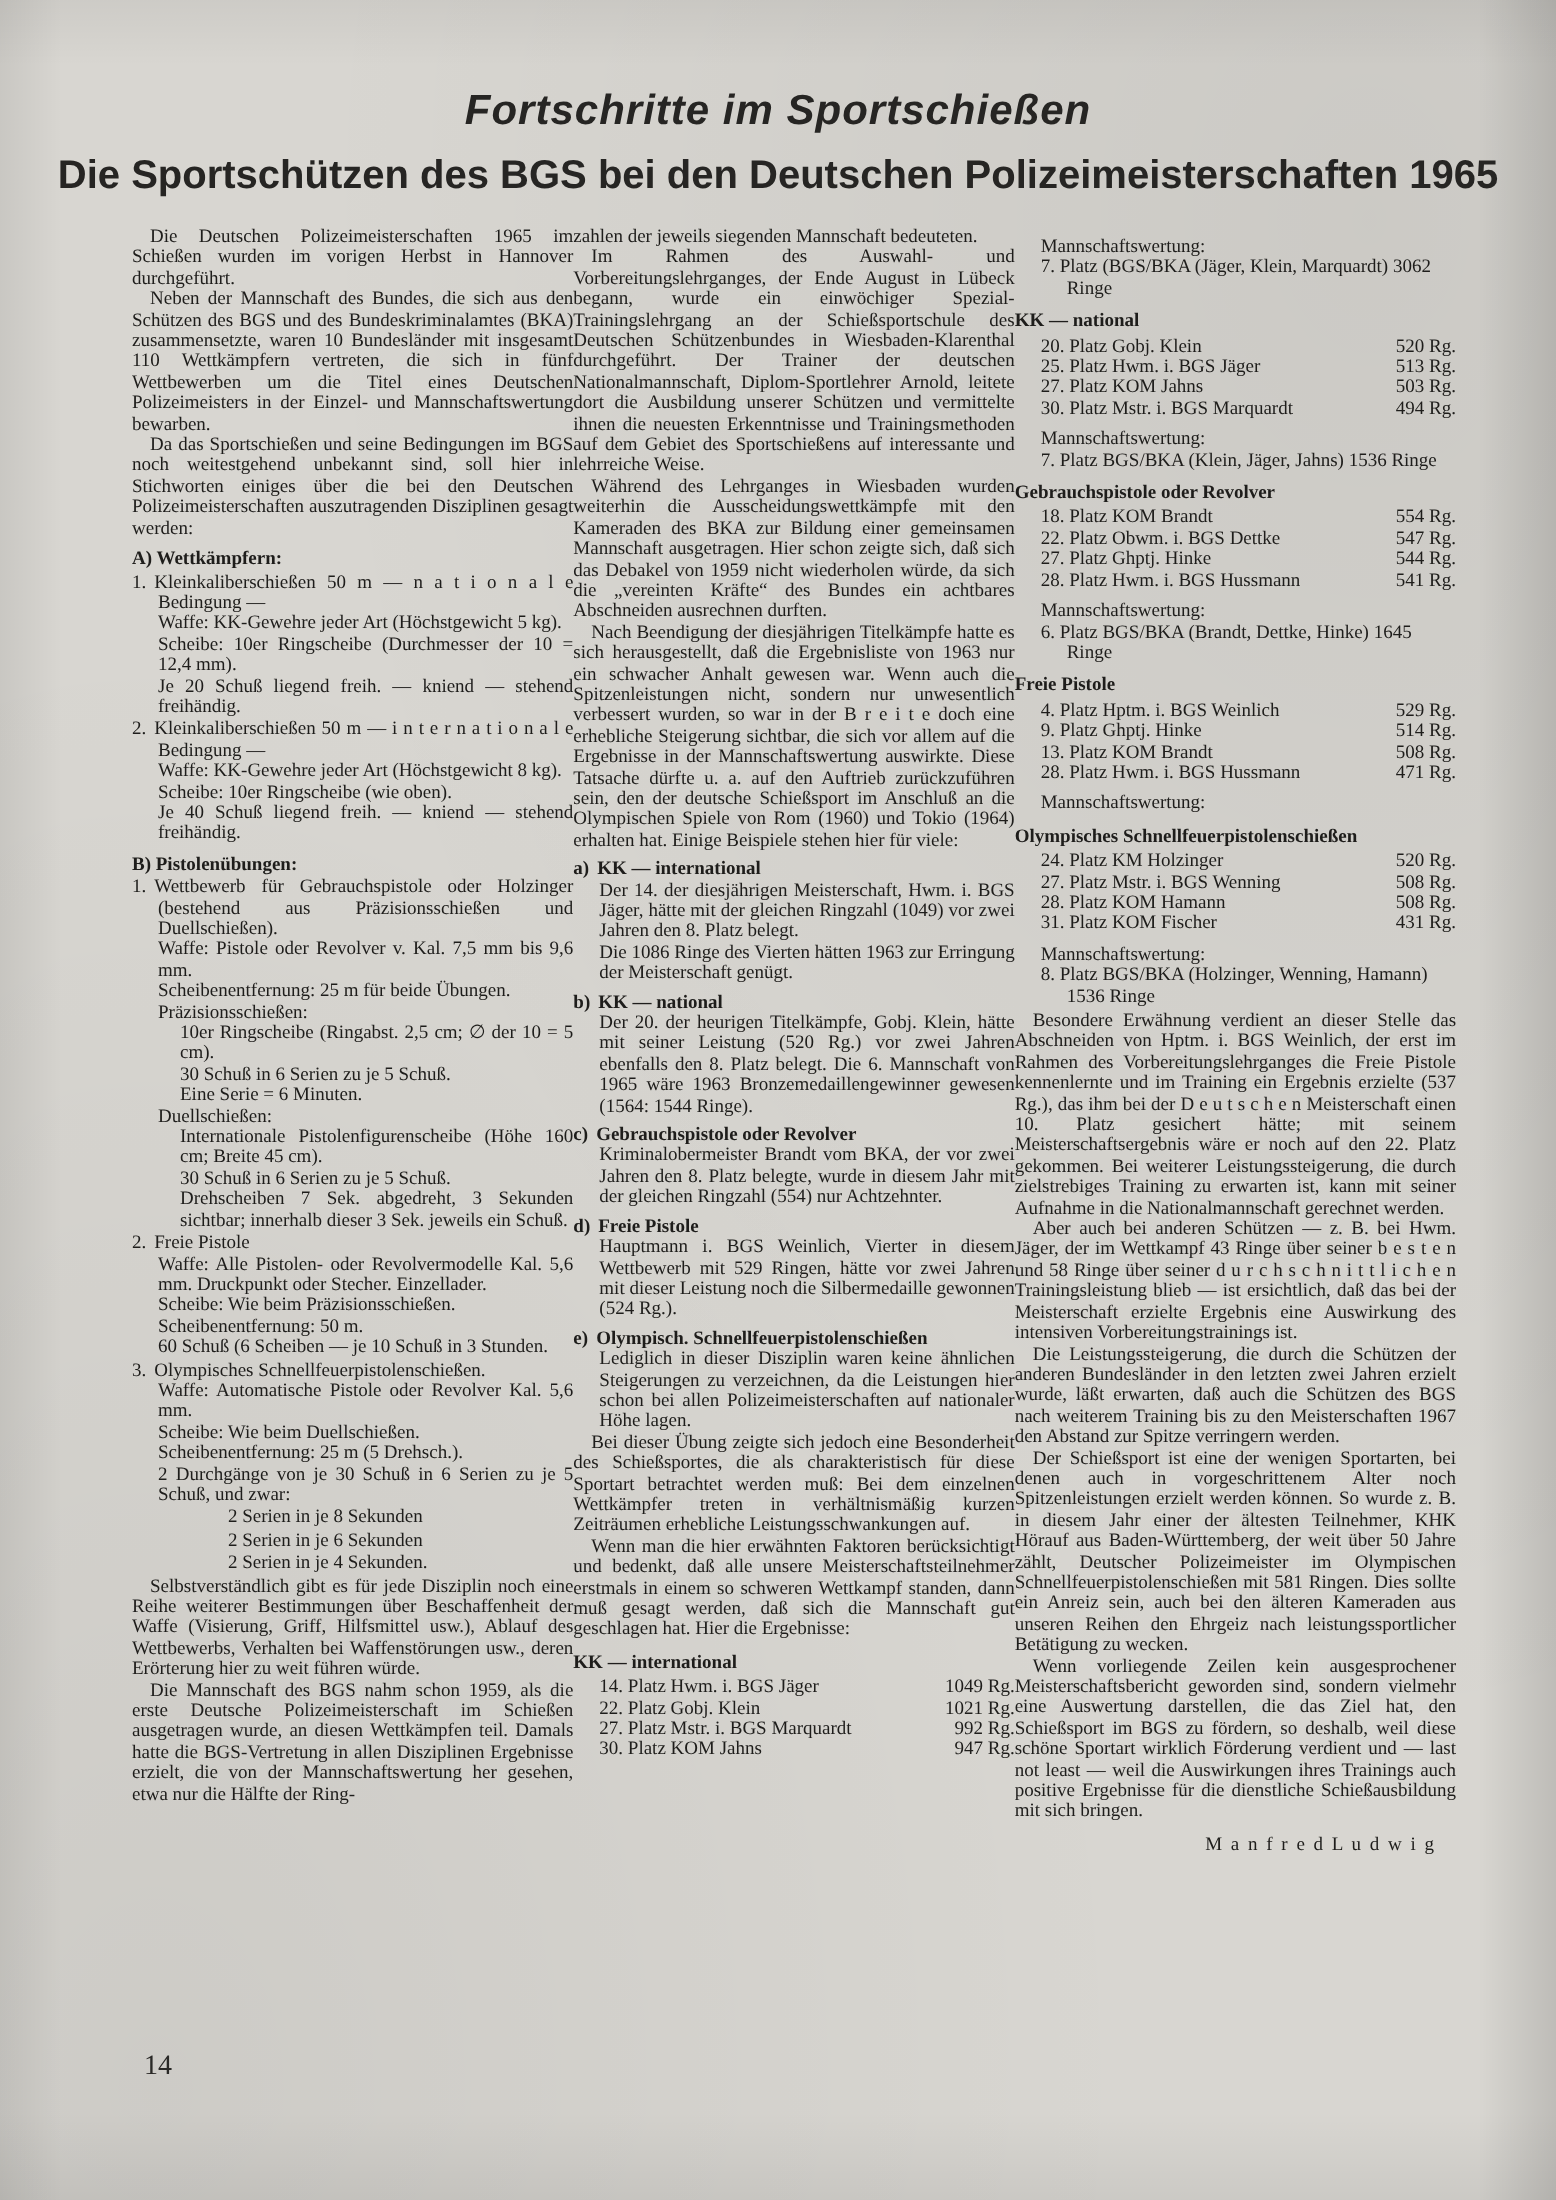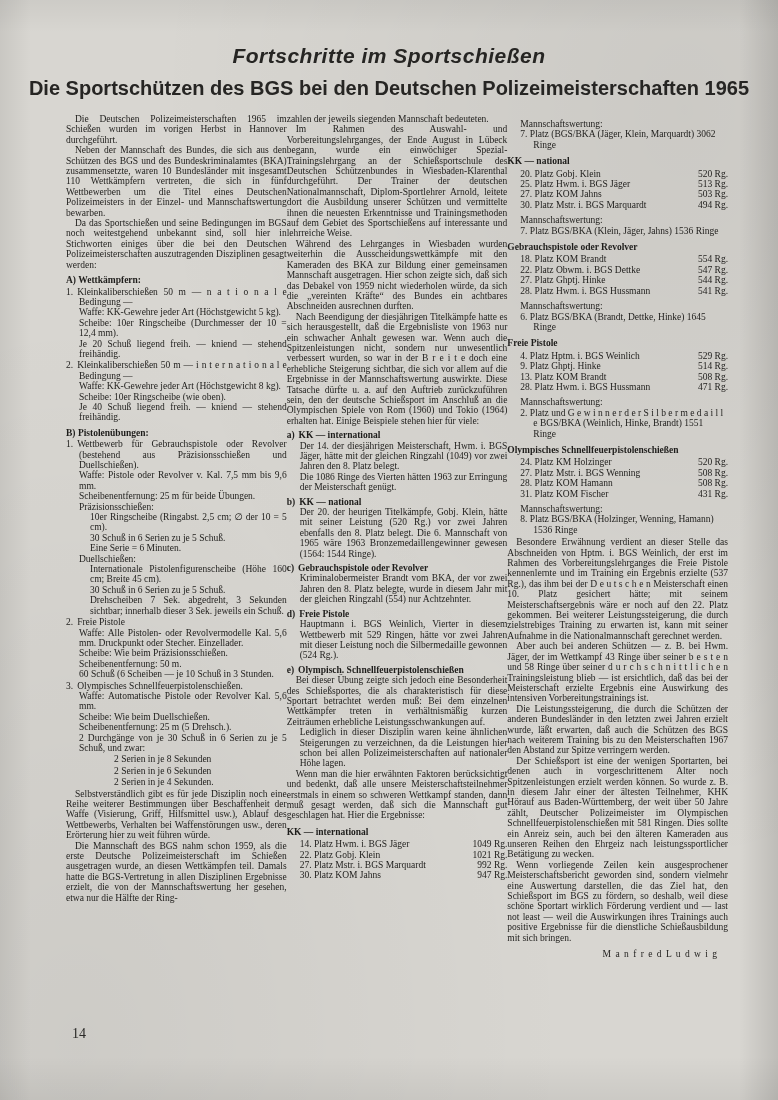--- a/index.html
+++ b/index.html
@@ -72,21 +72,21 @@
         <div class="blk h">A) Wettkämpfern:</div>
         <div class="blk li"><span class="li-label">1.</span><span class="li-text">Kleinkaliberschießen 50 m — n a t i o n a l e  Bedingung —</span></div>
         <div class="blk sub">Waffe: KK-Gewehre jeder Art (Höchstgewicht 5 kg).</div>
         <div class="blk sub">Scheibe: 10er Ringscheibe (Durchmesser der 10 = 12,4 mm).</div>
         <div class="blk sub">Je 20 Schuß liegend freih. — kniend — stehend freihändig.</div>
         <div class="blk li"><span class="li-label">2.</span><span class="li-text">Kleinkaliberschießen 50 m — i n t e r n a t i o n a l e  Bedingung —</span></div>
         <div class="blk sub">Waffe: KK-Gewehre jeder Art (Höchstgewicht 8 kg).</div>
         <div class="blk sub">Scheibe: 10er Ringscheibe (wie oben).</div>
         <div class="blk sub">Je 40 Schuß liegend freih. — kniend — stehend freihändig.</div>
         <div class="blk h">B) Pistolenübungen:</div>
-        <div class="blk li"><span class="li-label">1.</span><span class="li-text">Wettbewerb für Gebrauchspistole oder Revolver (bestehend aus Präzisionsschießen und Duellschießen).</span></div>
+        <div class="blk li"><span class="li-label">1.</span><span class="li-text">Wettbewerb für Gebrauchspistole oder Holzinger (bestehend aus Präzisionsschießen und Duellschießen).</span></div>
         <div class="blk sub">Waffe: Pistole oder Revolver v. Kal. 7,5 mm bis 9,6 mm.</div>
         <div class="blk sub">Scheibenentfernung: 25 m für beide Übungen.</div>
         <div class="blk sub">Präzisionsschießen:</div>
         <div class="blk sub2">10er Ringscheibe (Ringabst. 2,5 cm; ∅ der 10 = 5 cm).</div>
         <div class="blk sub2">30 Schuß in 6 Serien zu je 5 Schuß.</div>
         <div class="blk sub2">Eine Serie = 6 Minuten.</div>
         <div class="blk sub">Duellschießen:</div>
         <div class="blk sub2">Internationale Pistolenfigurenscheibe (Höhe 160 cm; Breite 45 cm).</div>
         <div class="blk sub2">30 Schuß in 6 Serien zu je 5 Schuß.</div>
         <div class="blk sub2">Drehscheiben 7 Sek. abgedreht, 3 Sekunden sichtbar; innerhalb dieser 3 Sek. jeweils ein Schuß.</div>
@@ -114,22 +114,22 @@
         <div class="blk ih"><span class="li-label">a)</span><span class="li-text">KK — international</span></div>
         <div class="blk sub">Der 14. der diesjährigen Meisterschaft, Hwm. i. BGS Jäger, hätte mit der gleichen Ringzahl (1049) vor zwei Jahren den 8. Platz belegt.</div>
         <div class="blk sub">Die 1086 Ringe des Vierten hätten 1963 zur Erringung der Meisterschaft genügt.</div>
         <div class="blk ih"><span class="li-label">b)</span><span class="li-text">KK — national</span></div>
         <div class="blk sub">Der 20. der heurigen Titelkämpfe, Gobj. Klein, hätte mit seiner Leistung (520 Rg.) vor zwei Jahren ebenfalls den 8. Platz belegt. Die 6. Mannschaft von 1965 wäre 1963 Bronzemedaillengewinner gewesen (1564: 1544 Ringe).</div>
         <div class="blk ih"><span class="li-label">c)</span><span class="li-text">Gebrauchspistole oder Revolver</span></div>
         <div class="blk sub">Kriminalobermeister Brandt vom BKA, der vor zwei Jahren den 8. Platz belegte, wurde in diesem Jahr mit der gleichen Ringzahl (554) nur Achtzehnter.</div>
         <div class="blk ih"><span class="li-label">d)</span><span class="li-text">Freie Pistole</span></div>
         <div class="blk sub">Hauptmann i. BGS Weinlich, Vierter in diesem Wettbewerb mit 529 Ringen, hätte vor zwei Jahren mit dieser Leistung noch die Silbermedaille gewonnen (524 Rg.).</div>
         <div class="blk ih"><span class="li-label">e)</span><span class="li-text">Olympisch. Schnellfeuerpistolenschießen</span></div>
+        <div class="blk sub">Lediglich in dieser Disziplin waren keine ähnlichen Steigerungen zu verzeichnen, da die Leistungen hier schon bei allen Polizeimeisterschaften auf nationaler Höhe lagen.</div>
         <div class="blk p">Bei dieser Übung zeigte sich jedoch eine Besonderheit des Schießsportes, die als charakteristisch für diese Sportart betrachtet werden muß: Bei dem einzelnen Wettkämpfer treten in verhältnismäßig kurzen Zeiträumen erhebliche Leistungsschwankungen auf.</div>
-        <div class="blk sub">Lediglich in dieser Disziplin waren keine ähnlichen Steigerungen zu verzeichnen, da die Leistungen hier schon bei allen Polizeimeisterschaften auf nationaler Höhe lagen.</div>
         <div class="blk p">Wenn man die hier erwähnten Faktoren berücksichtigt und bedenkt, daß alle unsere Meisterschaftsteilnehmer erstmals in einem so schweren Wettkampf standen, dann muß gesagt werden, daß sich die Mannschaft gut geschlagen hat. Hier die Ergebnisse:</div>
         <div class="blk rh">KK — international</div>
         <div class="blk row">
           <span class="row-l">14. Platz Hwm. i. BGS Jäger</span>
           <span class="row-r">1049 Rg.</span>
         </div>
         <div class="blk row">
           <span class="row-l">22. Platz Gobj. Klein</span>
           <span class="row-r">1021 Rg.</span>
         </div>
@@ -194,21 +194,20 @@
         </div>
         <div class="blk row">
           <span class="row-l">13. Platz KOM Brandt</span>
           <span class="row-r">508 Rg.</span>
         </div>
         <div class="blk row">
           <span class="row-l">28. Platz Hwm. i. BGS Hussmann</span>
           <span class="row-r">471 Rg.</span>
         </div>
         <div class="blk mw">Mannschaftswertung:</div>
-        <div class="blk hang">2. Platz und G e w i n n e r  d e r  S i l b e r m e d a i l l e  BGS/BKA (Weinlich, Hinke, Brandt) 1551 Ringe</div>
         <div class="blk rh">Olympisches Schnellfeuerpistolenschießen</div>
         <div class="blk row">
           <span class="row-l">24. Platz KM Holzinger</span>
           <span class="row-r">520 Rg.</span>
         </div>
         <div class="blk row">
           <span class="row-l">27. Platz Mstr. i. BGS Wenning</span>
           <span class="row-r">508 Rg.</span>
         </div>
         <div class="blk row">

